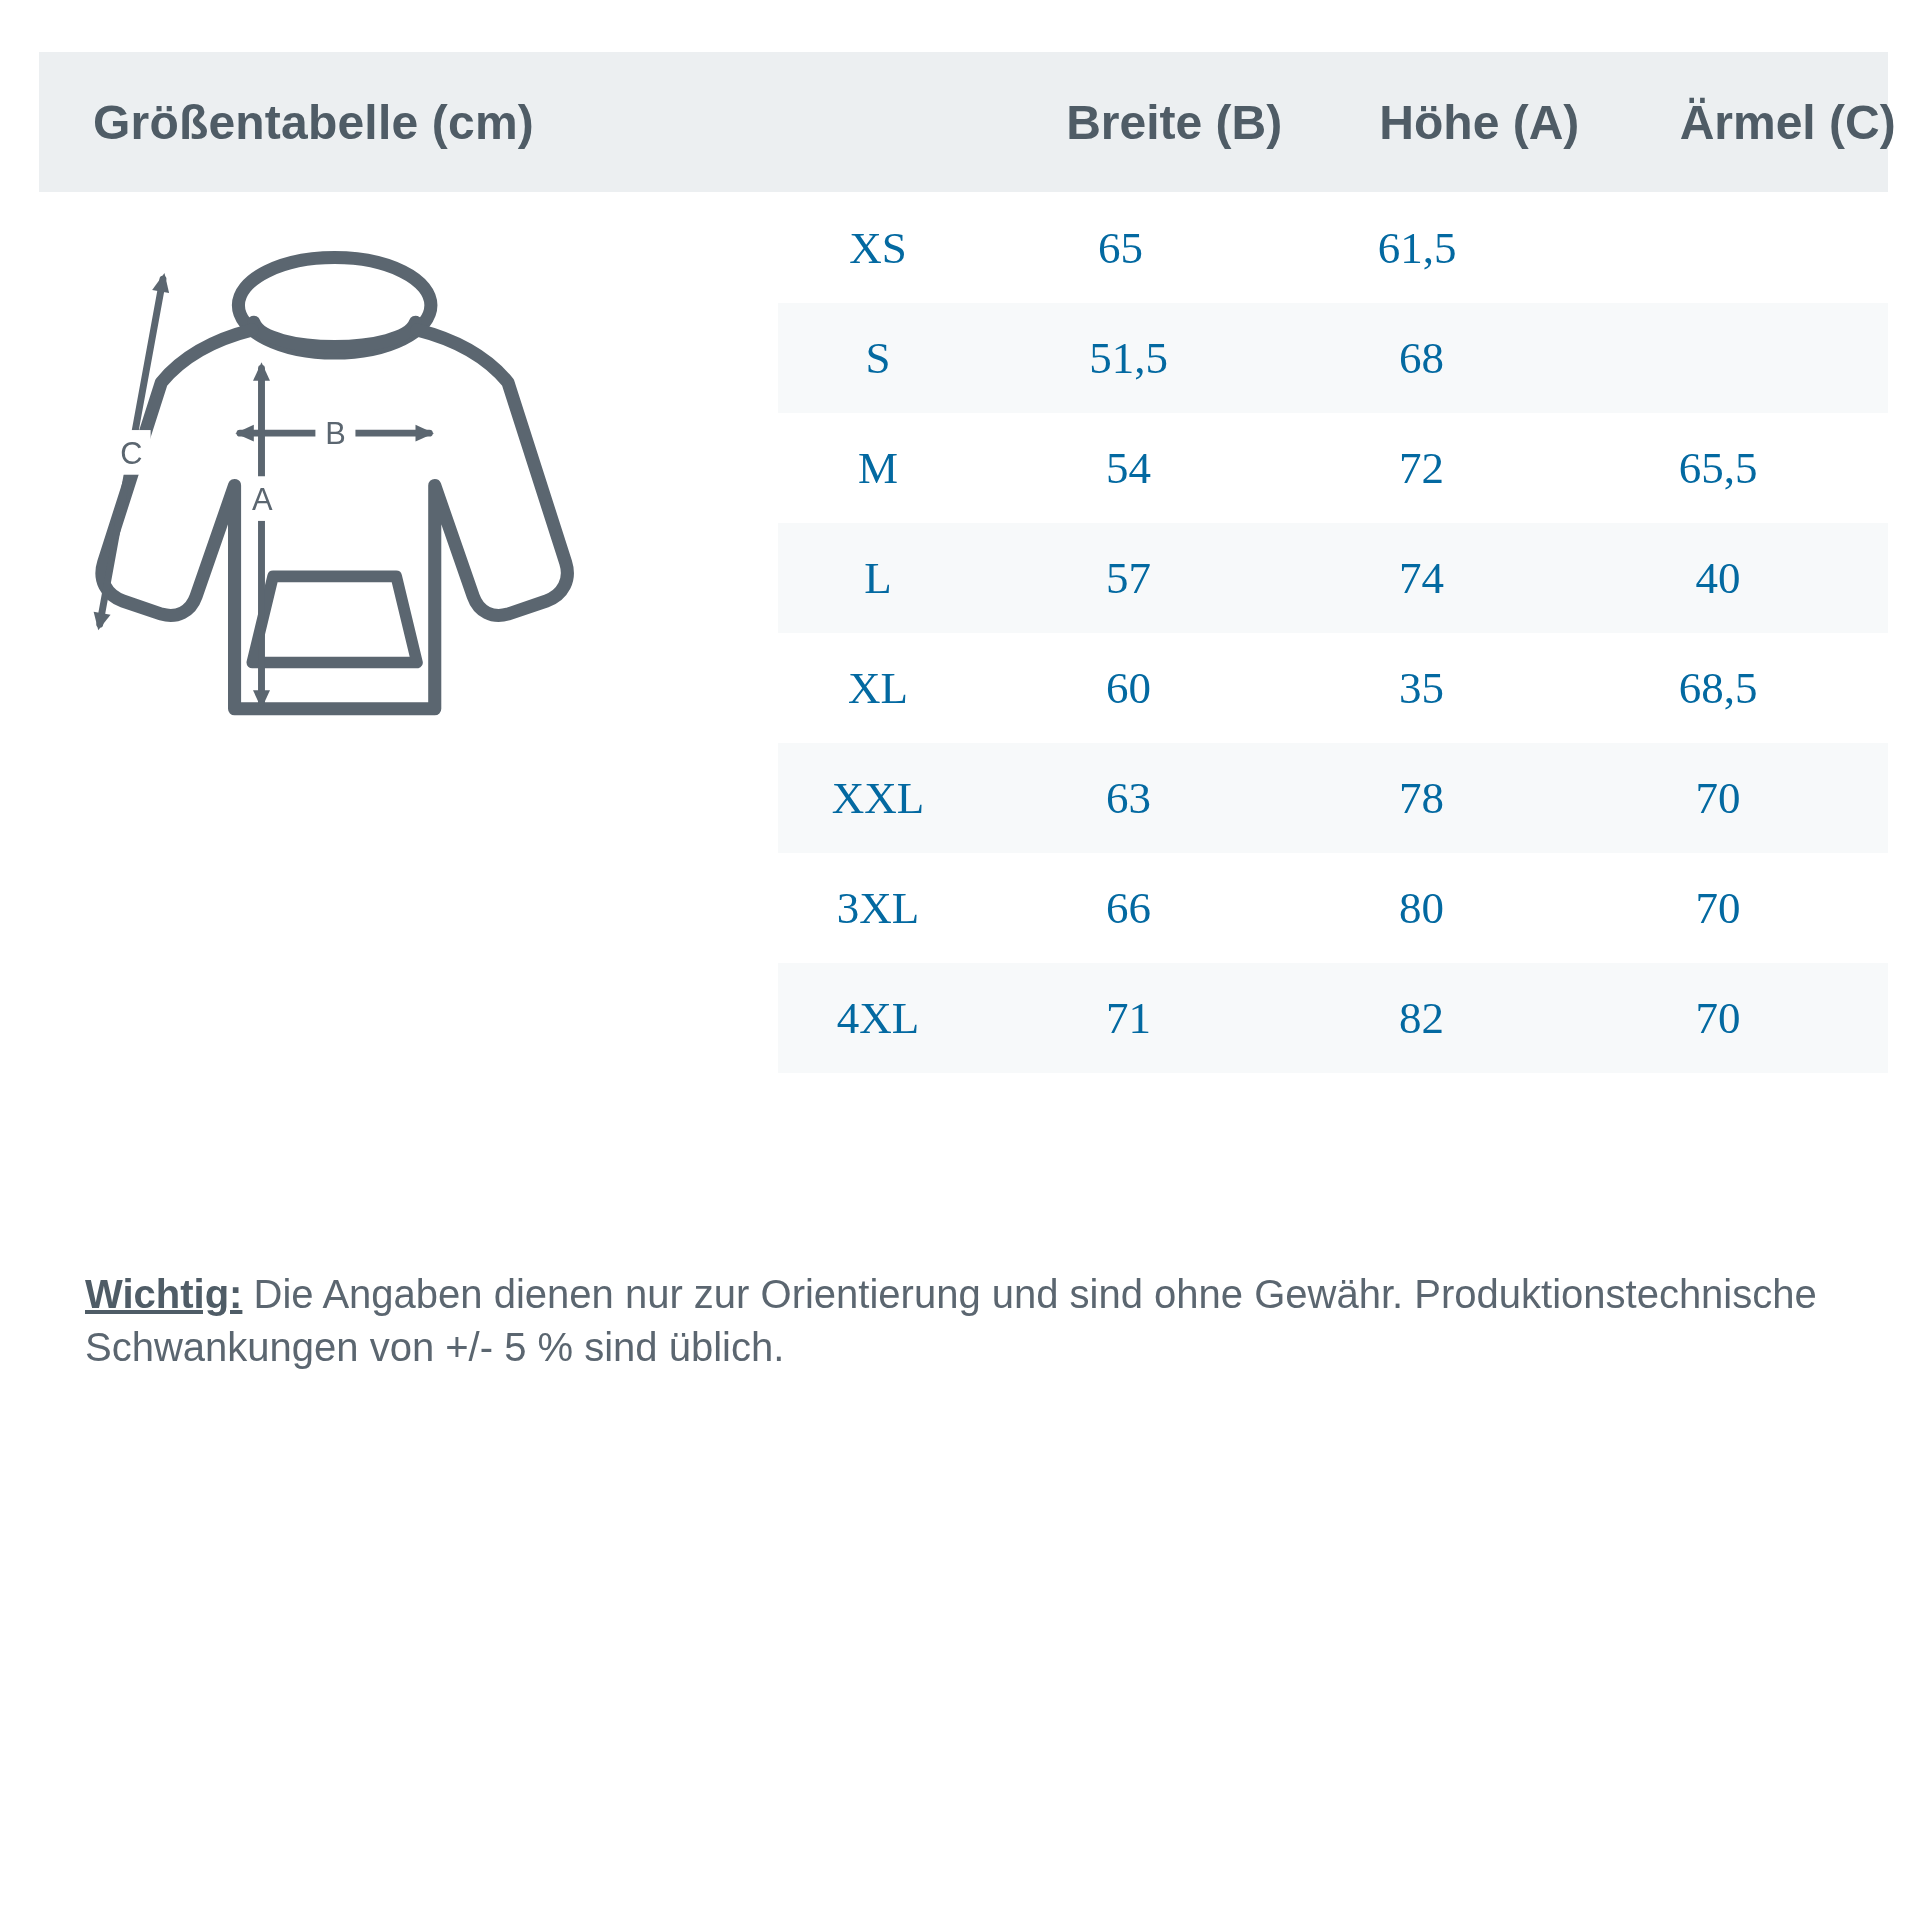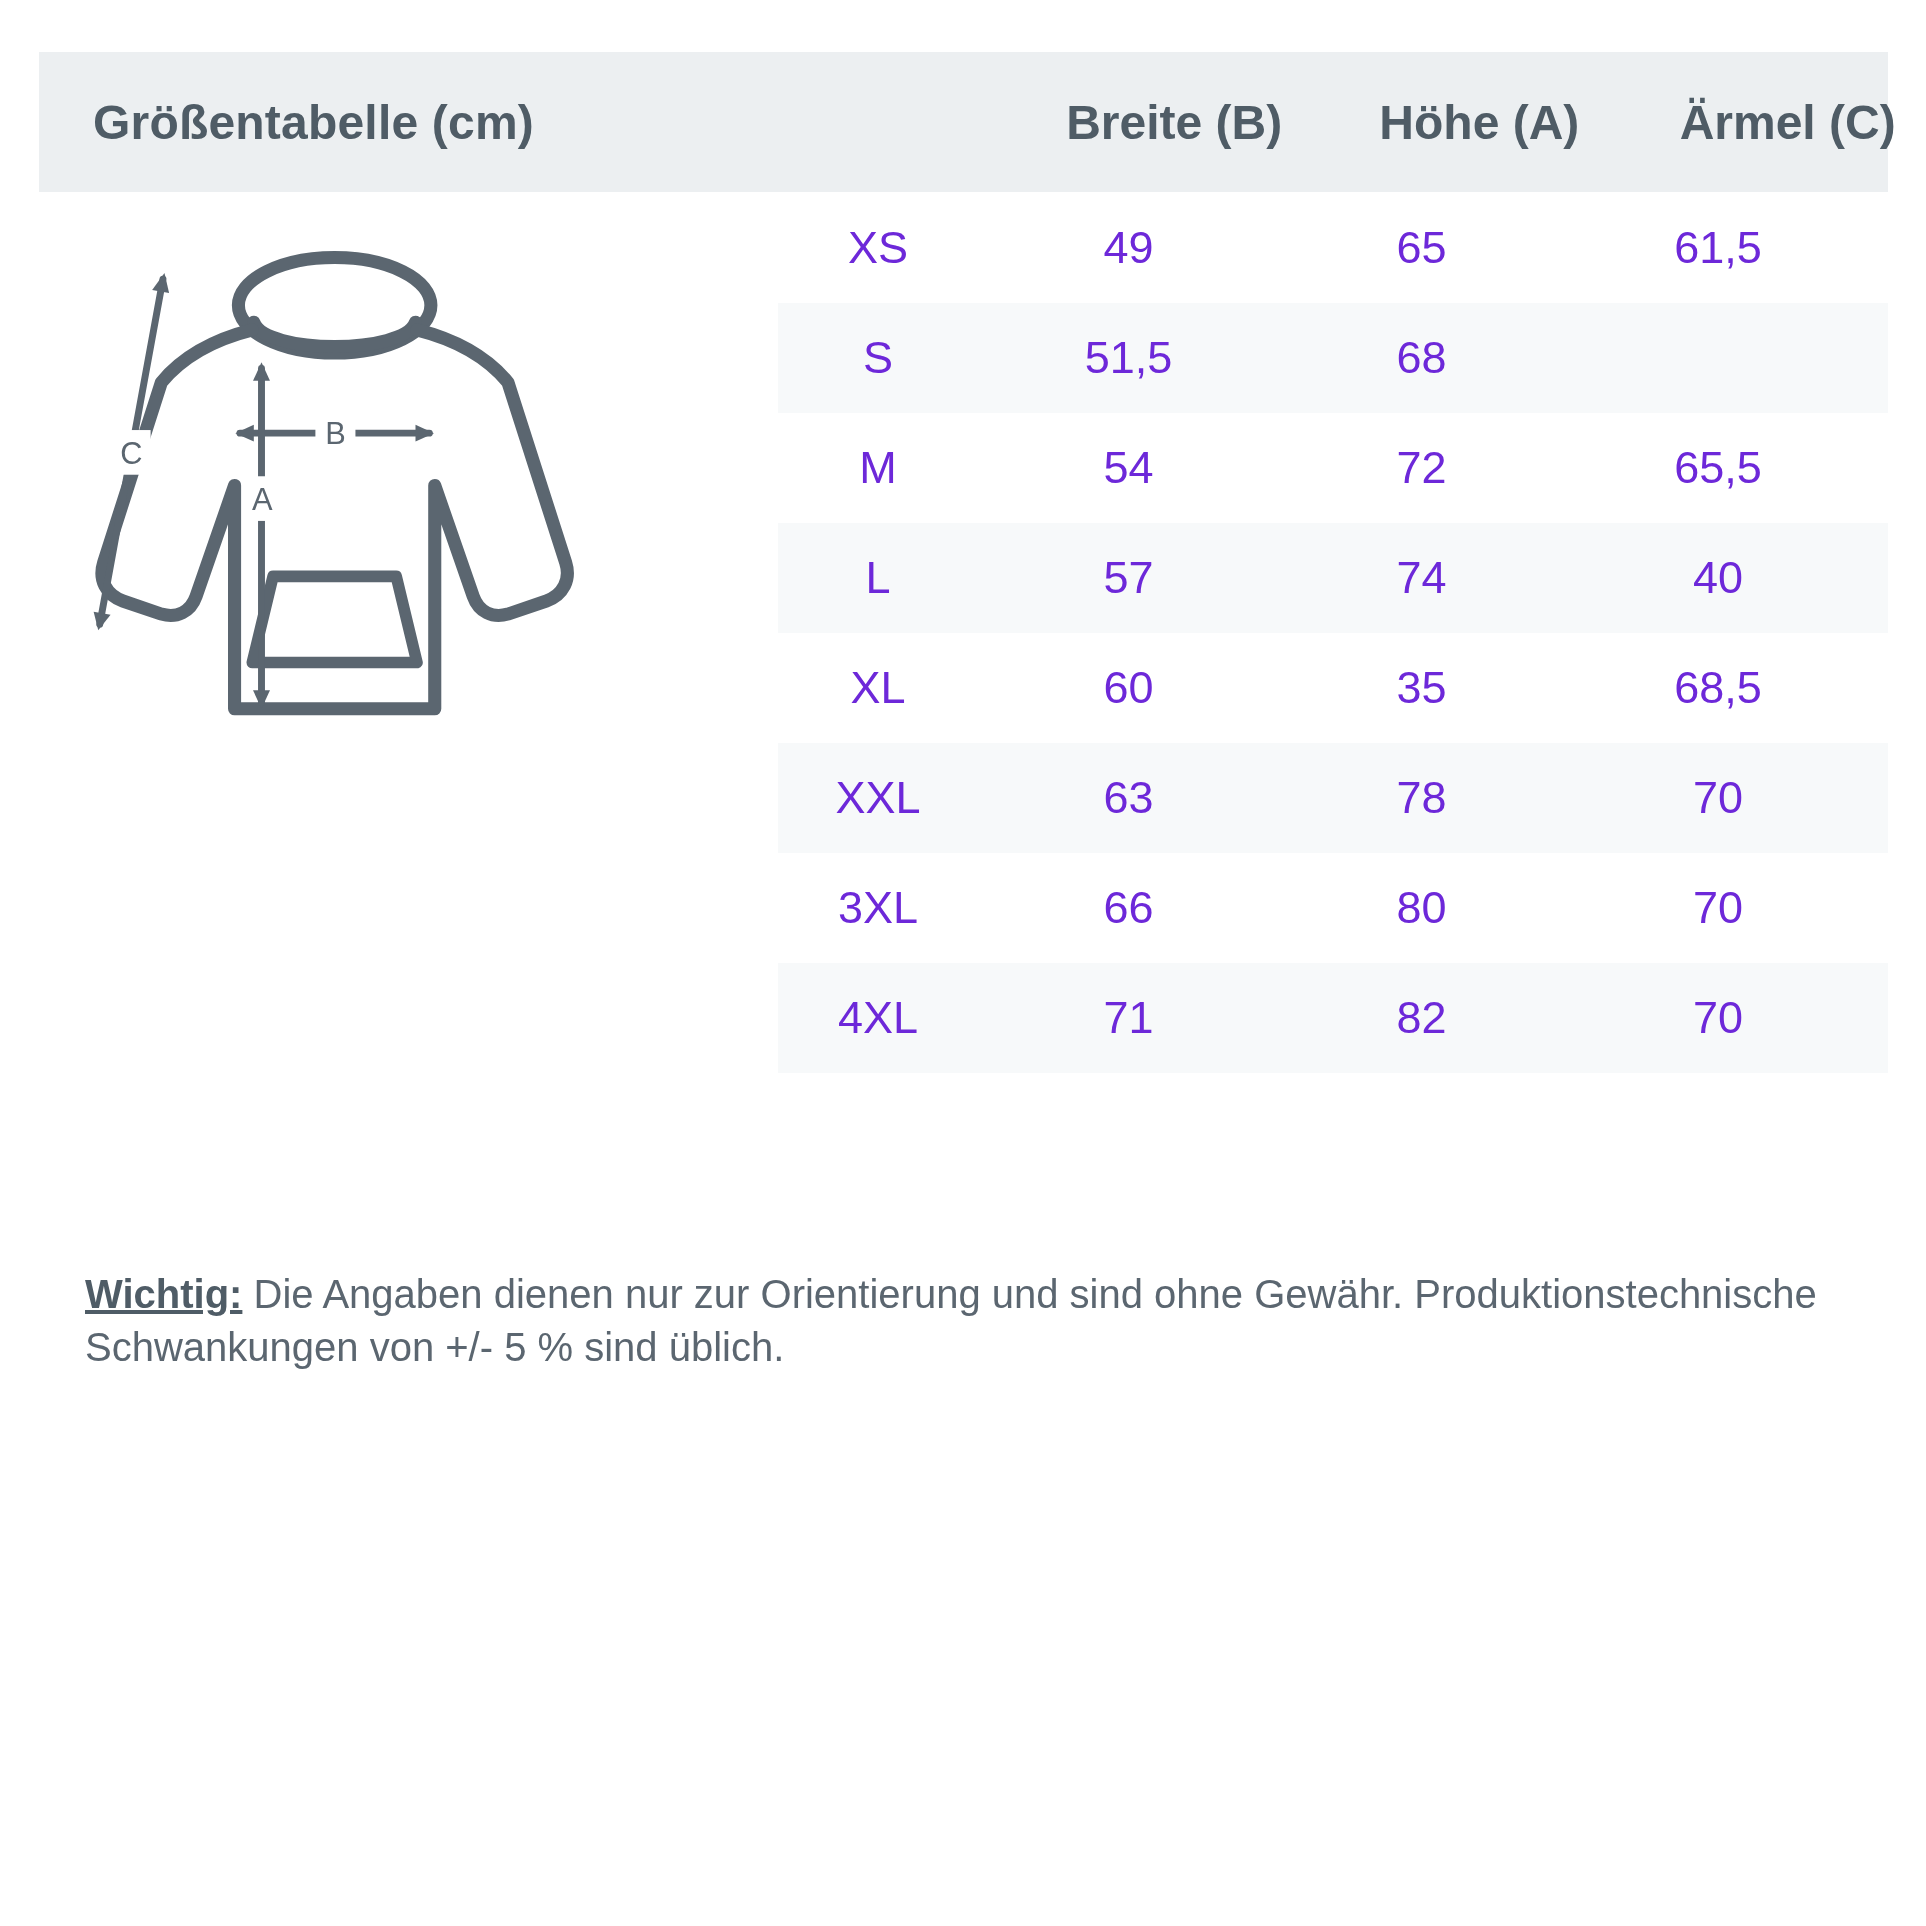--- a/index.html
+++ b/index.html
@@ -74,23 +74,24 @@
     display: flex;
     align-items: center;
     height: 110px;
     background: #ffffff;
   }
   .row.alt {
     background: #f7f9fa;
   }
   .cell {
     font-size: 45px;
-    color: #6d28d9;
+    color: #0369a1;
     text-align: center;
     white-space: nowrap;
+    font-family: Liberation Serif, serif;
   }
   .cell.c-size { width: 200px; }
   .cell.c-b   { width: 301px; }
   .cell.c-a   { width: 285px; }
   .cell.c-c   { width: 308px; }
 
   
   .figure {
     position: absolute;
     left: 69px;
@@ -186,21 +187,20 @@
         <rect x="56" y="258" width="50" height="58" fill="#ffffff"></rect>
         <text x="81" y="302">C</text>
       </g>
     </svg>
   </div>
 
   <div class="table">
 
     <div class="row">
       <div class="cell c-size">XS</div>
-      <div class="cell c-b">49</div>
       <div class="cell c-a">65</div>
       <div class="cell c-c">61,5</div>
     </div>
 
     <div class="row alt">
       <div class="cell c-size">S</div>
       <div class="cell c-b">51,5</div>
       <div class="cell c-a">68</div>
     </div>
 

